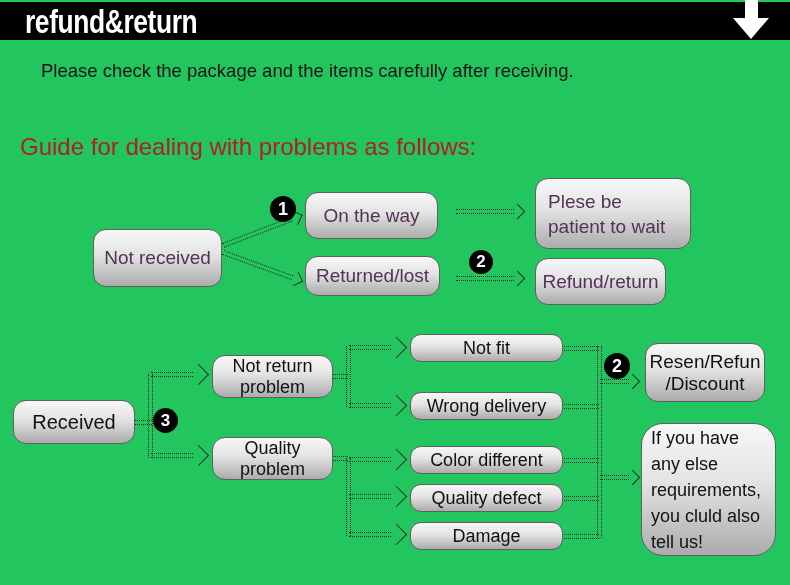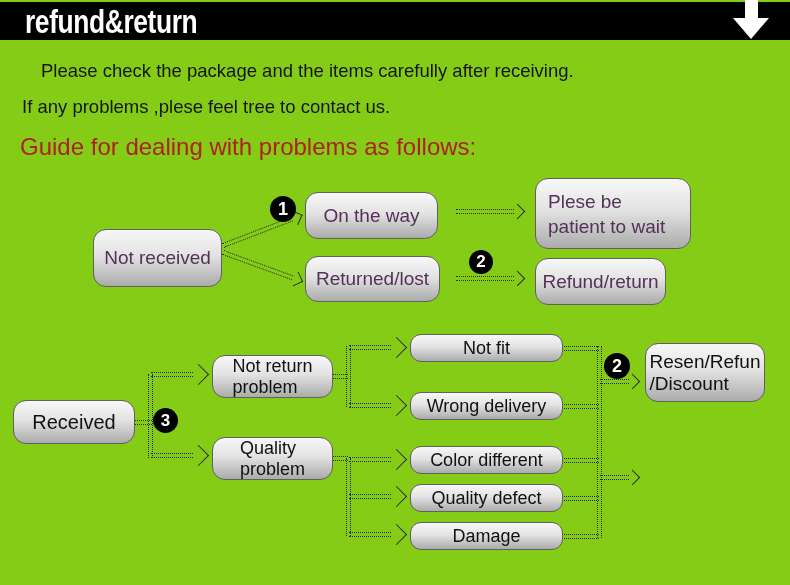--- a/index.html
+++ b/index.html
@@ -1,18 +1,18 @@
 <!DOCTYPE html>
 <html style="--banner-bg: #000000; --heading-red: #b01f24; --node-text-purple: #543158; --node-text-dark: #111111; --node-border: #606060; --node-grad-top: #f7f7f7; --node-grad-bottom: #ababab; --connector: #2b2b2b;"><head>
 <meta charset="utf-8">
 <style>
   * { margin:0; padding:0; box-sizing:border-box; }
   html,body { background:#fff; }
   .stage {
-    position:relative; width:790px; height:585px; background:#84cc16;
+    position:relative; width:790px; height:585px; background:#22c55e;
     font-family:"Liberation Sans", sans-serif; overflow:hidden;padding-left:8px;
   }
   
   .banner {
     position:absolute; left:0; top:2px; width:790px; height:38px;
     background:var(--banner-bg,#000);
   }
   .banner-title {
     position:absolute; left:25px; top:3px; height:34px; line-height:34px;
     color:#fff; font-size:33px; font-weight:700; letter-spacing:-0.5px;
@@ -26,21 +26,21 @@
   }
   
   .p-line { position:absolute; left:22px; font-size:18.5px; color:#151515; white-space:nowrap; }
   .heading {
     position:absolute; left:20px; top:133px; font-size:24px; font-weight:400;
     color:var(--heading-red,#b01f24); white-space:nowrap;
   }
   
   .node {
     position:absolute; display:flex; align-items:center; justify-content:center;
-    text-align:left; white-space:pre-line;
+    text-align:center; white-space:pre-line;
     background:linear-gradient(180deg, var(--node-grad-top,#f7f7f7) 0%, #e3e3e3 45%, var(--node-grad-bottom,#ababab) 100%);
     border:1.5px solid var(--node-border,#606060); border-radius:13px;
     line-height:1.15;
   }
   .purple { color:var(--node-text-purple,#543158); }
   .dark   { color:var(--node-text-dark,#111); }
   .left-text { justify-content:flex-start; text-align:left; }
   
   .badge {
     position:absolute; background:#000; color:#fff; border-radius:50%;
@@ -82,21 +82,20 @@
   <div class="banner">
     <div class="banner-title">refund&amp;return</div>
   </div>
   <span>
     <span class="dn-arrow-stem"></span>
     <span class="dn-arrow-head"></span>
   </span>
 
   
   <div class="p-line" style="top:60px;margin-left:19px;">Please check the package and the items carefully after receiving.</div>
-  <div class="p-line" style="top:96px;">If any problems ,plese feel tree to contact us.</div>
   <div class="heading">Guide for dealing with problems as follows:</div>
 
   
   <div class="node purple" style="left:93px; top:229px; width:129px; height:58px; font-size:19px;">Not received</div>
 
   
   <div class="arrow diag" style="left:223px; top:243px; width:86px; transform:rotate(-21deg);">
     <span class="sh" style="width:74px;"></span>
       <span class="chev" style="left:72px;"></span>
   </div>
@@ -110,21 +109,21 @@
   <div class="node purple" style="left:305px; top:192px; width:133px; height:47px; font-size:19px;">On the way</div>
 
   <div class="arrow" style="left:456px; top:209px; width:70px;">
     <span class="sh" style="width:58px;"></span>
       <span class="chev" style="left:56px;"></span>
   </div>
 
   <div class="node purple left-text" style="left:535px; top:178px; width:156px; height:71px; font-size:19px; padding-left:12px; line-height:25px;">Plese be
 patient to wait</div>
 
-  <div class="node purple" style="left:305px; top:256px; width:135px; height:46px; font-size:19px;">Returned/lost</div>
+  <div class="node purple" style="left:305px; top:256px; width:135px; height:40px; font-size:19px;">Returned/lost</div>
 
   <div class="badge" style="left:469px; top:250px; width:24px; height:24px; font-size:17px;">2</div>
 
   <div class="arrow" style="left:456px; top:276px; width:70px;">
     <span class="sh" style="width:58px;"></span>
       <span class="chev" style="left:56px;"></span>
   </div>
 
   <div class="node purple" style="left:535px; top:258px; width:131px; height:47px; font-size:19px;">Refund/return</div>
 
@@ -200,14 +199,19 @@
       <span class="chev" style="left:27px;"></span>
   </div>
   <div class="arrow" style="left:600px; top:475px; width:41px;">
     <span class="sh" style="width:29px;"></span>
       <span class="chev" style="left:27px;"></span>
   </div>
 
   <div class="node dark" style="left:645px; top:343px; width:120px; height:59px; font-size:19px;">Resen/Refun
 /Discount</div>
 
+  <div class="node dark left-text" style="left:641px; top:423px; width:135px; height:133px; font-size:18px; line-height:26px; padding-left:9px; border-radius:22px;">If you have
+any else
+requirements,
+you cluld also
+tell us!</div>
 
 </div>
 
 </body></html>

